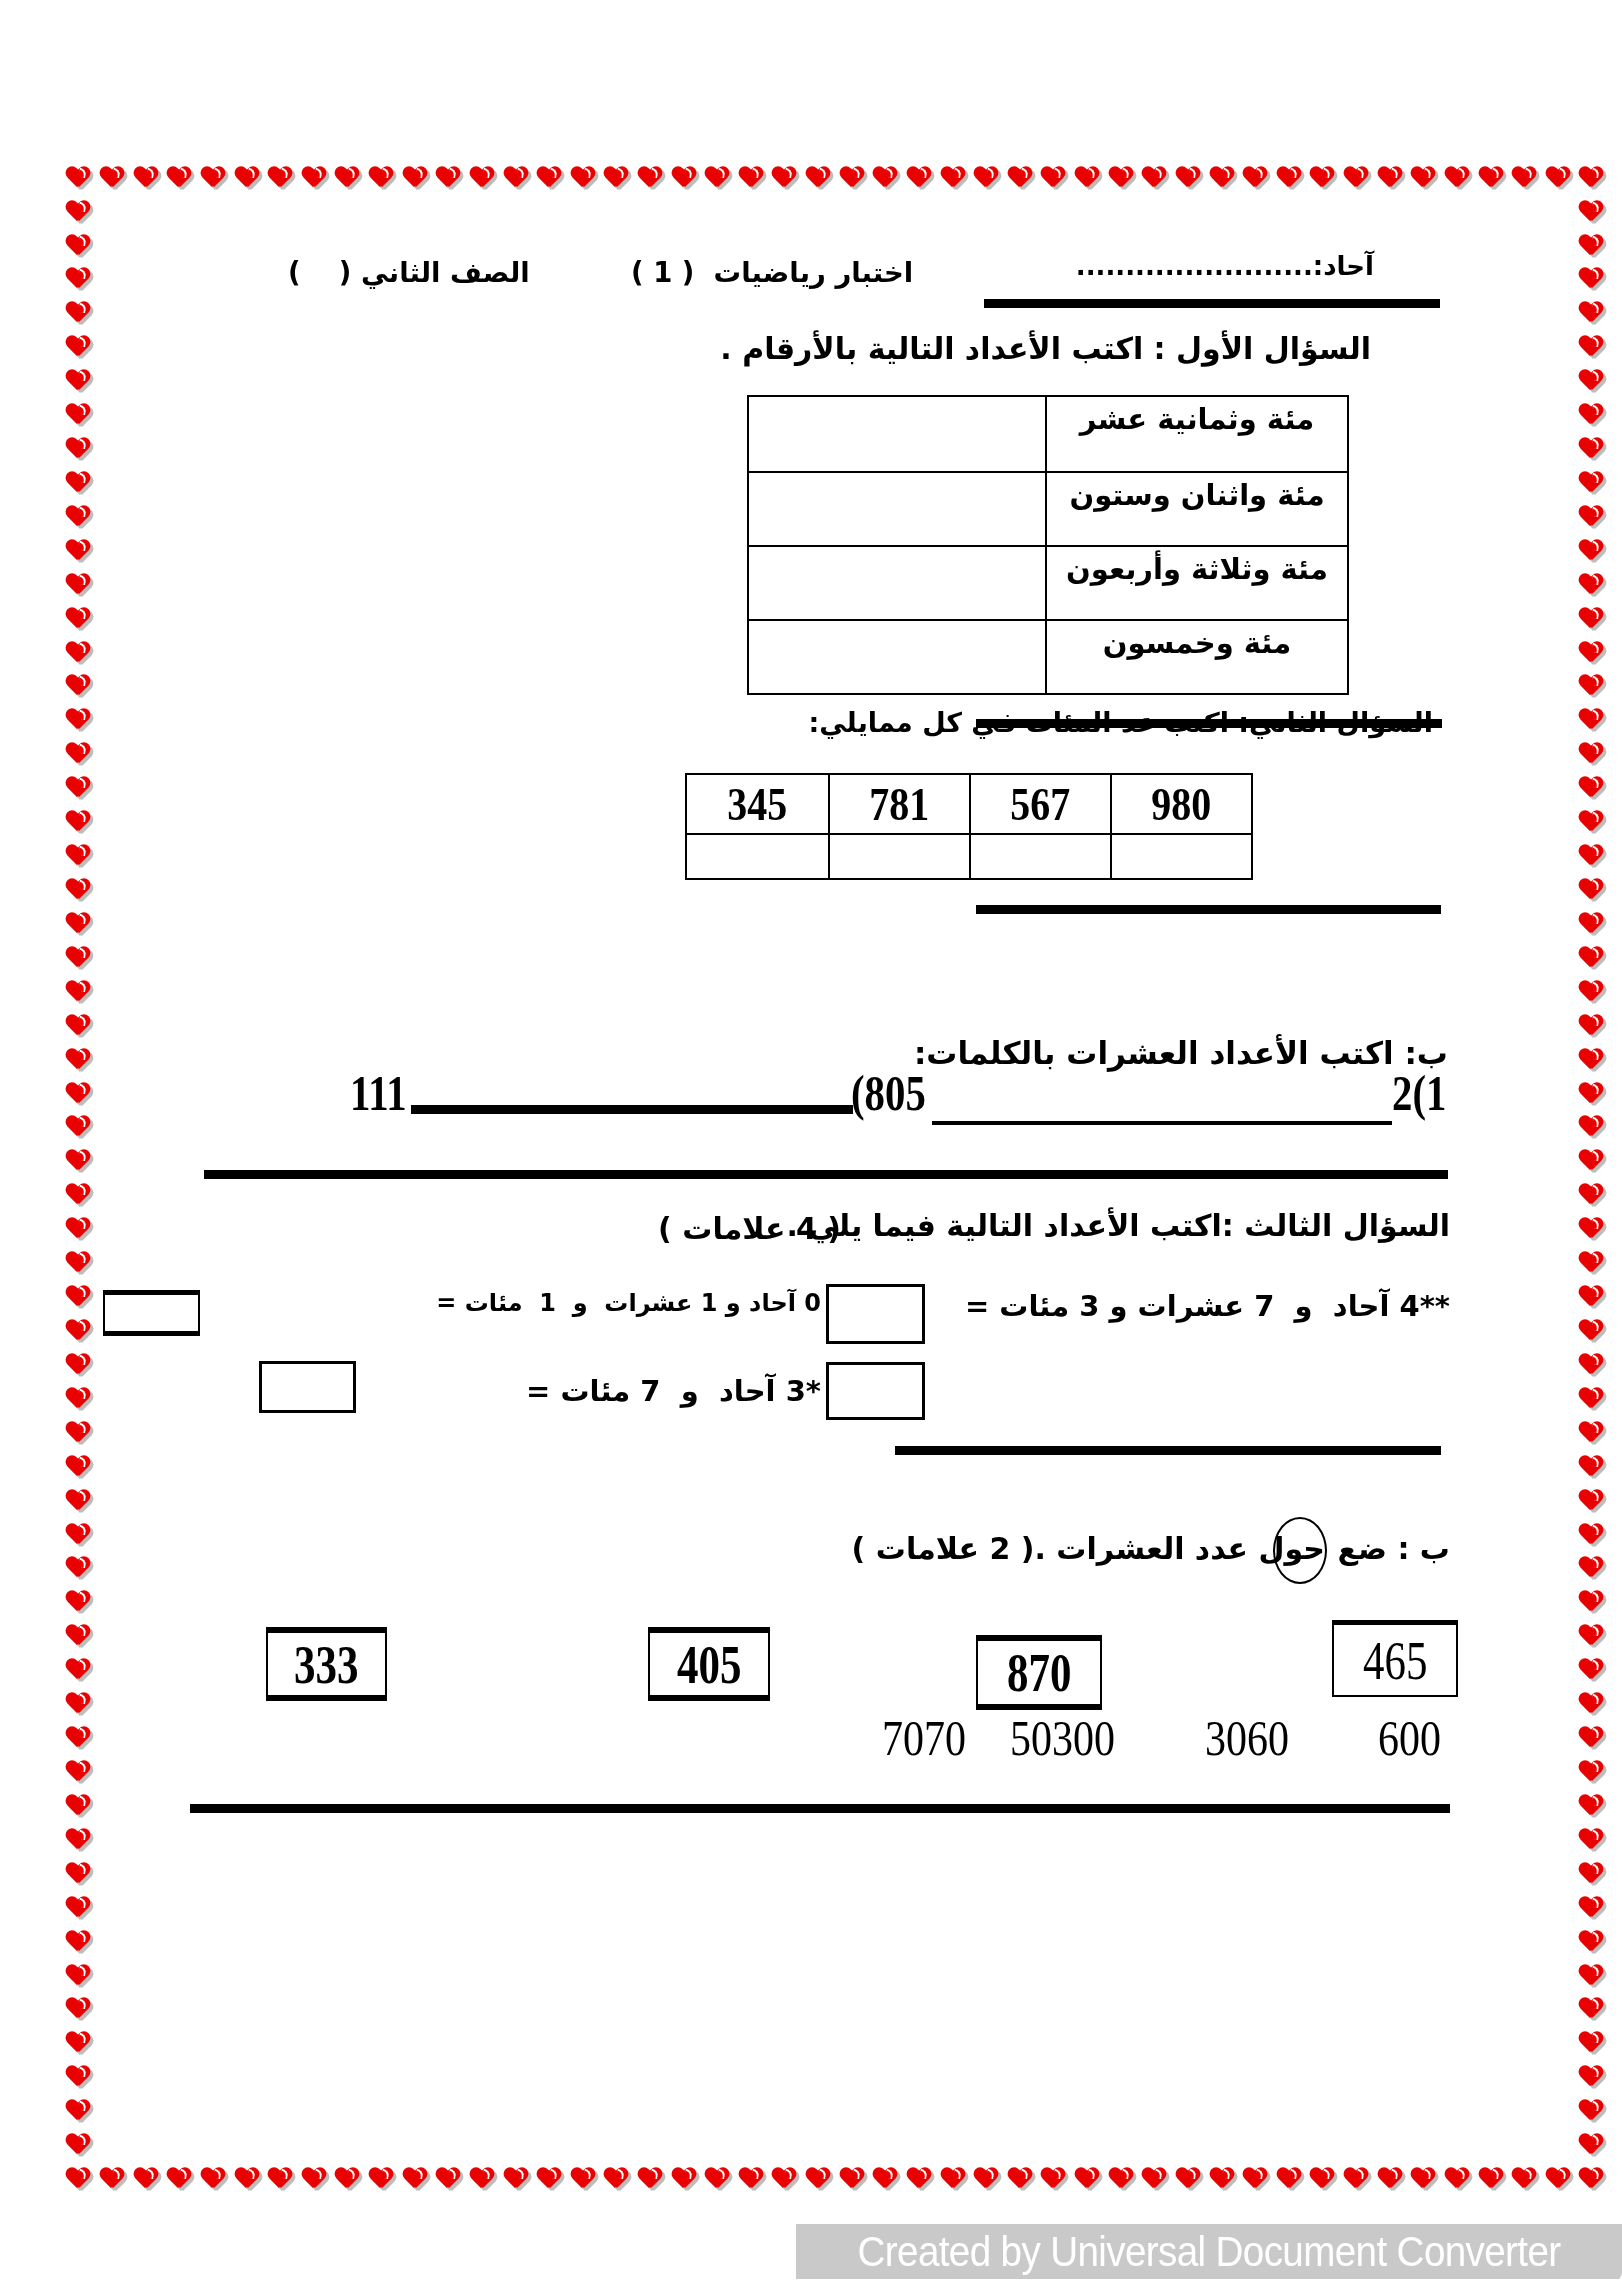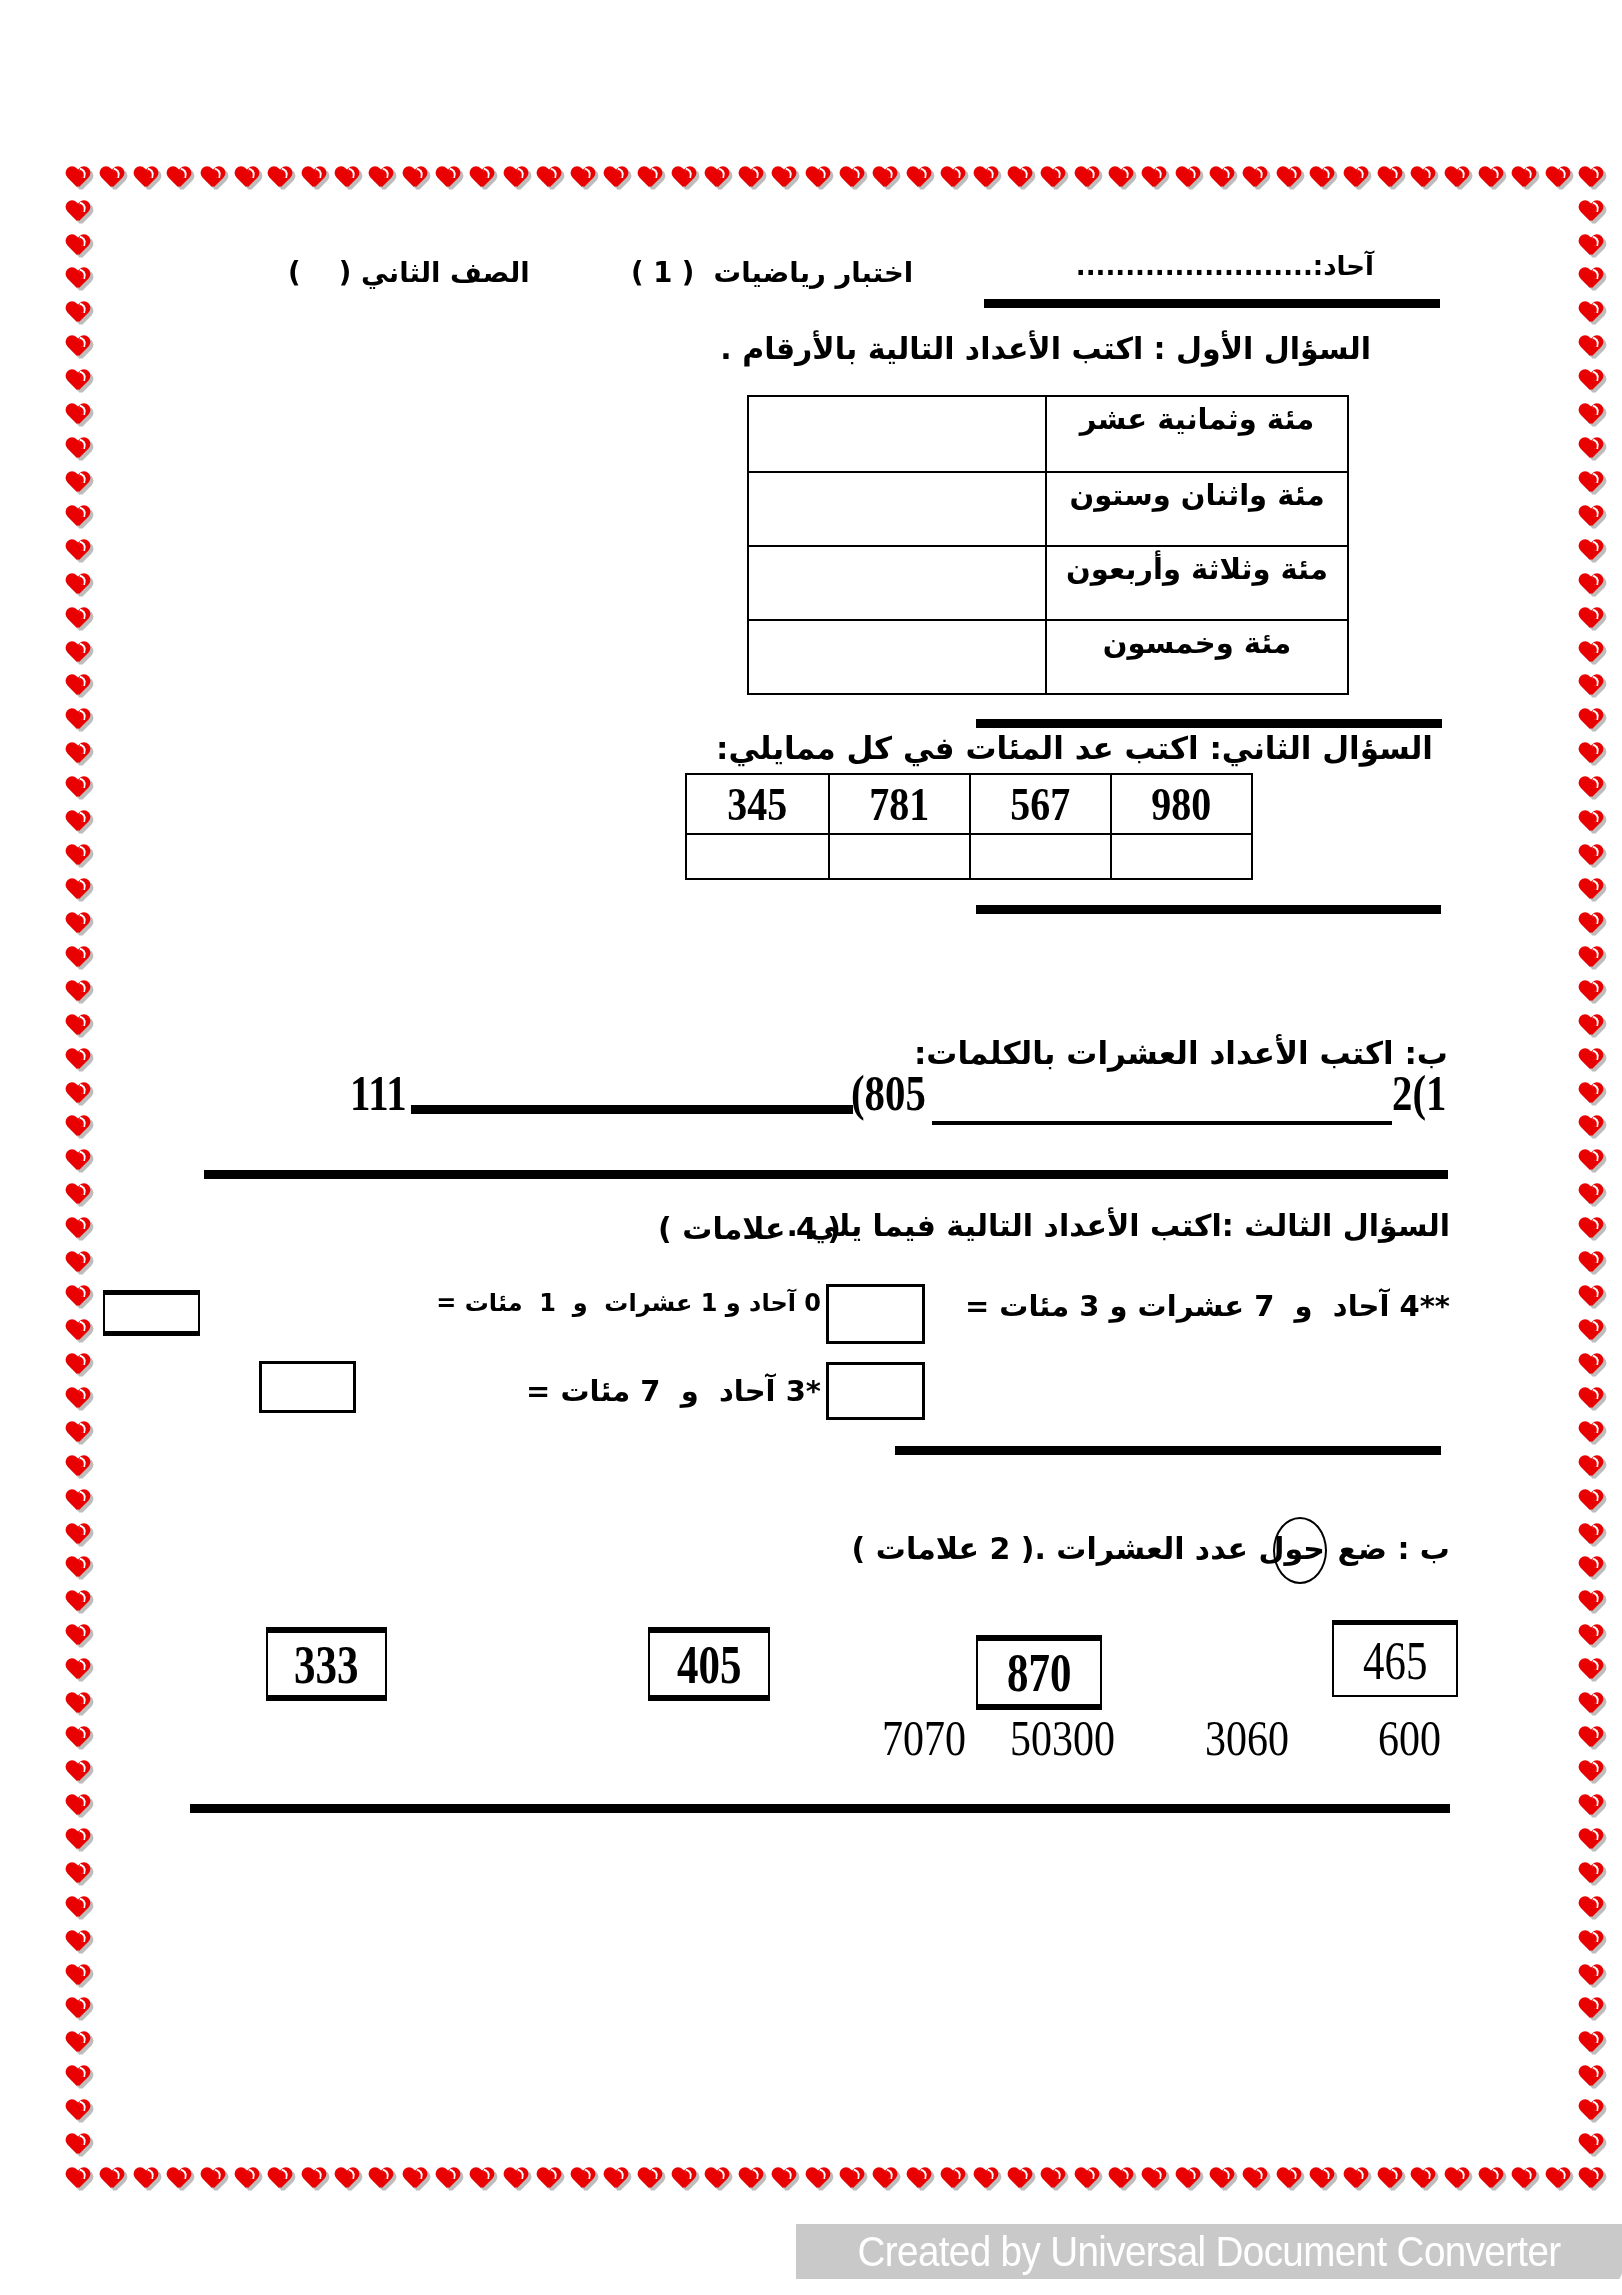--- a/index.html
+++ b/index.html
@@ -1123,21 +1123,21 @@
     <div class="q1cell nr"></div>
     <div class="q1cell rcol nr ar">مئة وثلاثة وأربعون</div>
     <div class="q1cell nr"></div>
     <div class="q1cell rcol nr ar">مئة وخمسون</div>
   </div>
 
   <div class="abs ar" style="right:252px;top:329px;font-size:30px;">السؤال الأول : اكتب الأعداد التالية بالأرقام .</div>
 
   <div class="rule" style="left:976px;top:719px;width:466px;height:8.5px;"></div>
 
-  <div class="abs ar" style="right:190px;top:728px;font-size:31px;">السؤال الثاني: اكتب عد المئات في كل ممايلي:</div>
+  <div class="abs ar" style="right:190px;top:705px;font-size:27px;">السؤال الثاني: اكتب عد المئات في كل ممايلي:</div>
 
   <div class="abs q2table">
     <div class="q2cell">
         <span class="num q2num">345</span>
       </div>
     <div class="q2cell nc">
         <span class="num q2num">781</span>
       </div>
     <div class="q2cell nc">
         <span class="num q2num">567</span>

